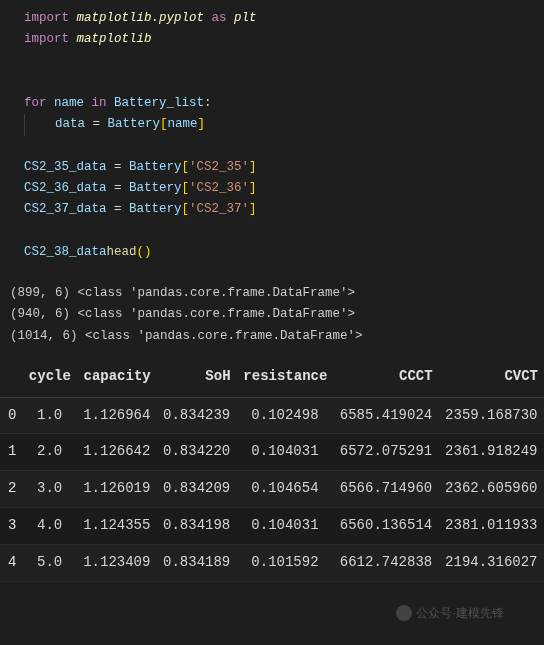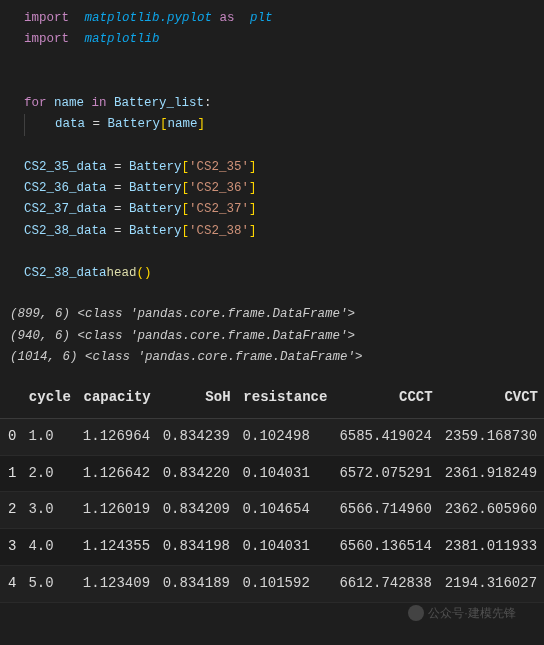--- a/index.html
+++ b/index.html
@@ -12,39 +12,38 @@
     width: 544px;
     height: 645px;
     overflow: hidden;
   }
   .code-block {
     padding: 8px 0 12px 0;
     background: #1e1e1e;
   }
   .line { white-space: pre; padding-left: 24px; }
   .kw { color: #c586c0; }
-  .mod-red { color: #0ea5e9; font-style: italic; margin-left: 8px; }
+  .mod-red { color: #fef9c3; font-style: italic; }
   .var { color: #9cdcfe; }
   .eq { color: #d4d4d4; }
   .str { color: #ce9178; }
   .fn { color: #dcdcaa; }
   .builtin { color: #4ec9b0; font-style: italic; }
   .paren { color: #ffd700; }
   .brak { color: #da70d6; }
   .white { color: #d4d4d4; }
   .indent-bar {
     display: inline-block;
     border-left: 1px solid #404040;
     margin-right: 0;
   }
   .output {
     padding: 8px 0 10px 10px;
     background: #1e1e1e;
     color: #cccccc;
-    font-style: italic;
   }
   .oline { white-space: pre; }
   .table-wrap {
     padding: 0;
     background: #1e1e1e;
   }
   table {
     border-collapse: collapse;
     width: 100%;
     font-size: 14px;
@@ -52,34 +51,34 @@
   }
   th {
     text-align: right;
     padding: 8px 6px;
     font-weight: bold;
     border-bottom: 1px solid #3a3a3a;
     color: #e0e0e0;
   }
   th:first-child { width: 22px; }
   td {
-    text-align: left;
+    text-align: center;
     padding: 6px 6px;
     border-bottom: 1px solid #2a2a2a;
   }
   td:first-child, th:first-child {
     text-align: right;
     color: #e0e0e0;
     padding-left: 8px;
   }
   tr.even { background: #212121; }
   tr.odd { background: #1b1b1b; }
   .watermark {
     position: absolute;
-    right: 28px;
+    right: 40px;
     bottom: 22px;
     opacity: 0.35;
     color: #aaa;
     font-size: 12px;
     font-family: sans-serif;
     display: flex;
     align-items: center;
     gap: 4px;
   }
   .wm-icon {
@@ -96,21 +95,20 @@
 <div class="line"><span class="kw">import</span> <span class="mod-red">matplotlib.pyplot</span> <span class="kw">as</span> <span class="mod-red">plt</span></div>
 <div class="line"><span class="kw">import</span> <span class="mod-red">matplotlib</span></div>
 <div class="line">&nbsp;</div>
 <div class="line">&nbsp;</div>
 <div class="line"><span class="kw">for</span> <span class="var">name</span> <span class="kw">in</span> <span class="var">Battery_list</span><span class="white">:</span></div>
 <div class="line"><span class="indent-bar">    </span><span class="var">data</span><span class="eq"> = </span><span class="var">Battery</span><span class="paren">[</span><span class="var">name</span><span class="paren">]</span></div>
 <div class="line">&nbsp;</div>
 <div class="line"><span class="var">CS2_35_data</span><span class="eq"> = </span><span class="var">Battery</span><span class="paren">[</span><span class="str">'CS2_35'</span><span class="paren">]</span></div>
 <div class="line"><span class="var">CS2_36_data</span><span class="eq"> = </span><span class="var">Battery</span><span class="paren">[</span><span class="str">'CS2_36'</span><span class="paren">]</span></div>
 <div class="line"><span class="var">CS2_37_data</span><span class="eq"> = </span><span class="var">Battery</span><span class="paren">[</span><span class="str">'CS2_37'</span><span class="paren">]</span></div>
-<div class="line"><span class="var">CS2_38_data</span><span class="eq"> = </span><span class="var">Battery</span><span class="paren">[</span><span class="str">'CS2_38'</span><span class="paren">]</span></div>
 <div class="line">&nbsp;</div>
 <div class="line"><span class="var">CS2_38_data</span><span class="white"></span><span class="fn">head</span><span class="paren">(</span><span class="paren">)</span></div>
 </div>
 
 <div class="output">
 <div class="oline">(899, 6) &lt;class 'pandas.core.frame.DataFrame'&gt;</div>
 <div class="oline">(940, 6) &lt;class 'pandas.core.frame.DataFrame'&gt;</div>
 <div class="oline">(1014, 6) &lt;class 'pandas.core.frame.DataFrame'&gt;</div>
 </div>
 

